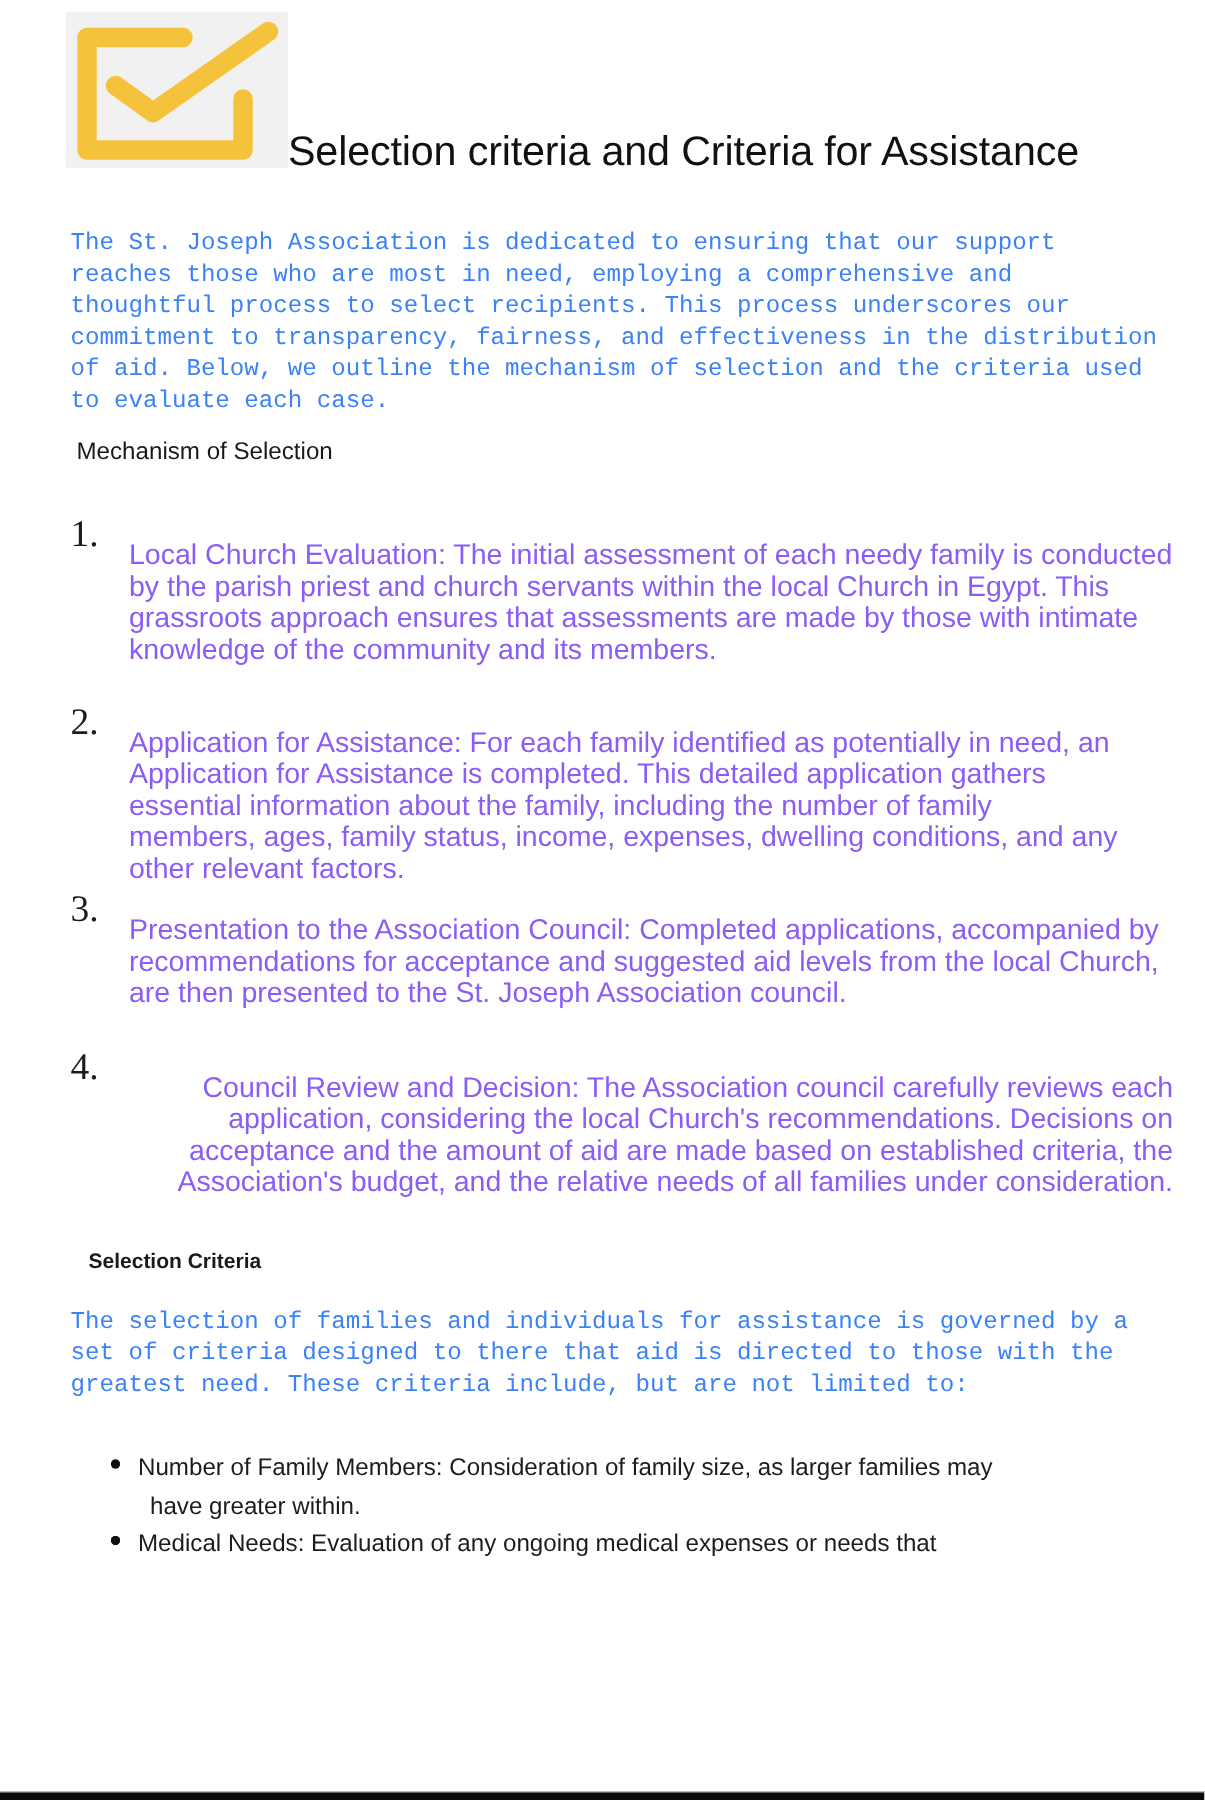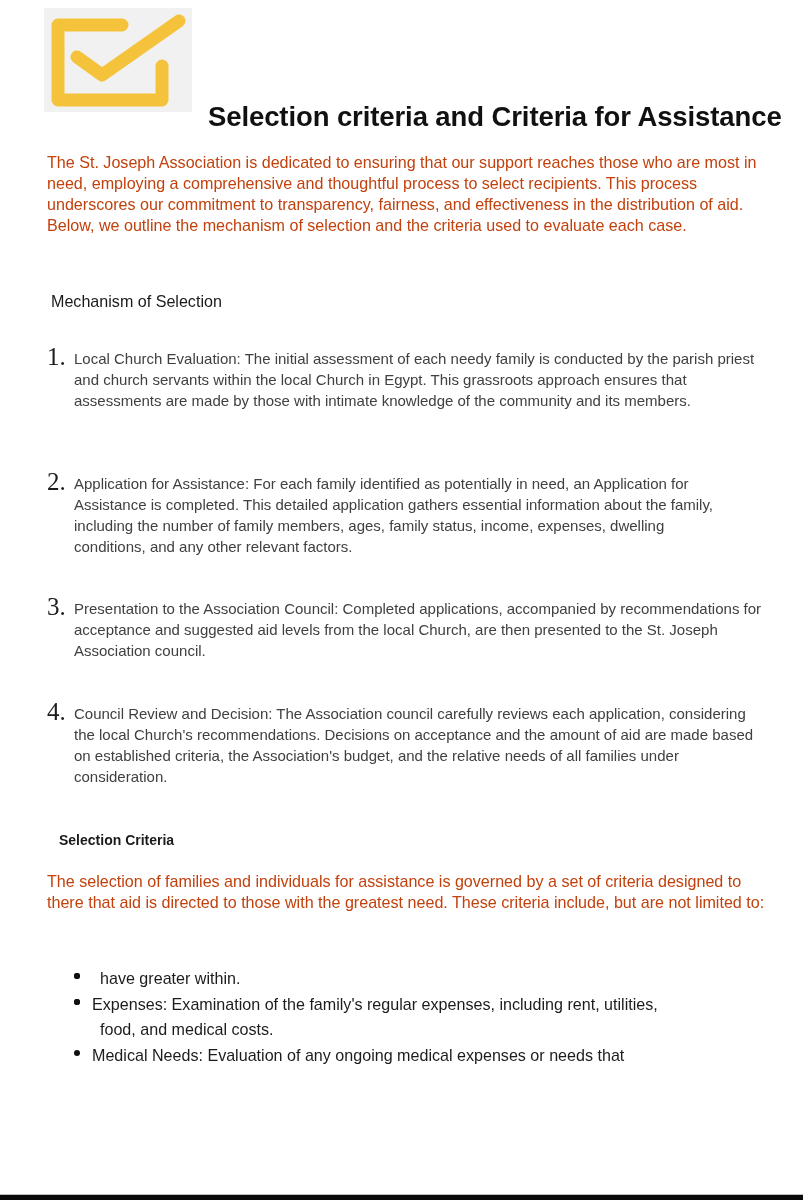--- a/index.html
+++ b/index.html
@@ -33,22 +33,23 @@
       color: #111;
       white-space: nowrap;
       letter-spacing: -0.1px;
     }
     .para {
       position: absolute;
       left: 47px;
       width: 730px;
       font-size: 16.1px;
       line-height: 21px;
-      color: #c2410c;
+      color: #3b82f6;
       margin: 0;
+      font-family: Liberation Mono, monospace;
     }
     .intro { top: 152px; }
     .mech-heading {
       position: absolute;
       left: 47px;
       top: 287px;
       font-size: 16.1px;
       line-height: 21px;
       margin: 4px;
       font-weight: normal;
@@ -65,24 +66,24 @@
       font-family: "Liberation Serif", serif;
       font-size: 25px;
       line-height: 28px;
       color: #1c1c1c;
     }
     .step-text {
       position: absolute;
       left: 27px;
       top: 0;
       width: 700px;
-      font-size: 15px;
+      font-size: 19px;
       line-height: 21px;
-      color: #404040;
-      margin: 0;
+      color: #8b5cf6;
+      margin: 12px;
     }
     .s1 { top: 348px; }
     .s2 { top: 473px; }
     .s3 { top: 598px; }
     .s4 { top: 703px; }
     .crit-heading {
       position: absolute;
       left: 47px;
       top: 818px;
       font-size: 14px;
@@ -133,21 +134,21 @@
 </head>
 <body>
 
 <div class="logo">
   <svg width="148" height="104" viewBox="0 0 148 104">
     <path d="M78 17 L14 17 L14 92 L118 92 L118 58" fill="none" stroke="#f5c33b" stroke-width="13" stroke-linecap="round" stroke-linejoin="round"></path>
     <path d="M33 49 L58 67 L135 13" fill="none" stroke="#f5c33b" stroke-width="13" stroke-linecap="round" stroke-linejoin="round"></path>
   </svg>
 </div>
 
-<h1 class="title" style="margin:16px;font-weight:bold;">Selection criteria and Criteria for Assistance</h1>
+<h1 class="title" style="margin:0;font-weight:normal;">Selection criteria and Criteria for Assistance</h1>
 
 <p class="para intro">The St. Joseph Association is dedicated to ensuring that our support reaches those who are most in need, employing a comprehensive and thoughtful process to select recipients. This process underscores our commitment to transparency, fairness, and effectiveness in the distribution of aid. Below, we outline the mechanism of selection and the criteria used to evaluate each case.</p>
 
 <h2 class="mech-heading">Mechanism of Selection</h2>
 
 <div class="step s1">
   <span class="step-num">1.</span>
   <p class="step-text">Local Church Evaluation: The initial assessment of each needy family is conducted by the parish priest and church servants within the local Church in Egypt. This grassroots approach ensures that assessments are made by those with intimate knowledge of the community and its members.</p>
 </div>
 
@@ -156,42 +157,38 @@
   <p class="step-text" style="width:660px;">Application for Assistance: For each family identified as potentially in need, an Application for Assistance is completed. This detailed application gathers essential information about the family, including the number of family members, ages, family status, income, expenses, dwelling conditions, and any other relevant factors.</p>
 </div>
 
 <div class="step s3">
   <span class="step-num">3.</span>
   <p class="step-text" style="width:690px;">Presentation to the Association Council: Completed applications, accompanied by recommendations for acceptance and suggested aid levels from the local Church, are then presented to the St. Joseph Association council.</p>
 </div>
 
 <div class="step s4">
   <span class="step-num">4.</span>
-  <p class="step-text" style="width:696px;">Council Review and Decision: The Association council carefully reviews each application, considering the local Church's recommendations. Decisions on acceptance and the amount of aid are made based on established criteria, the Association's budget, and the relative needs of all families under consideration.</p>
+  <p class="step-text" style="width:696px;text-align:right;">Council Review and Decision: The Association council carefully reviews each application, considering the local Church's recommendations. Decisions on acceptance and the amount of aid are made based on established criteria, the Association's budget, and the relative needs of all families under consideration.</p>
 </div>
 
 <h2 class="crit-heading">Selection Criteria</h2>
 
 <p class="para crit-intro">The selection of families and individuals for assistance is governed by a set of criteria designed to there that aid is directed to those with the greatest need. These criteria include, but are not limited to:</p>
 
 <ul class="bullets">
   <li class="bullet">
     <span class="dot"></span>
   </li>
   <li class="bullet">
     <span class="dot"></span>
+    <span>Number of Family Members: Consideration of family size, as larger families may</span>
     <span class="cont">have greater within.</span>
   </li>
   <li class="bullet">
     <span class="dot"></span>
-  </li>
-  <li class="bullet">
-    <span class="dot"></span>
-    <span>Expenses: Examination of the family's regular expenses, including rent, utilities,</span>
-    <span class="cont">food, and medical costs.</span>
   </li>
   <li class="bullet">
     <span class="dot"></span>
     <span>Medical Needs: Evaluation of any ongoing medical expenses or needs that</span>
   </li>
 </ul>
 
 <div class="bottom-bar"></div>
 
 </body></html>

